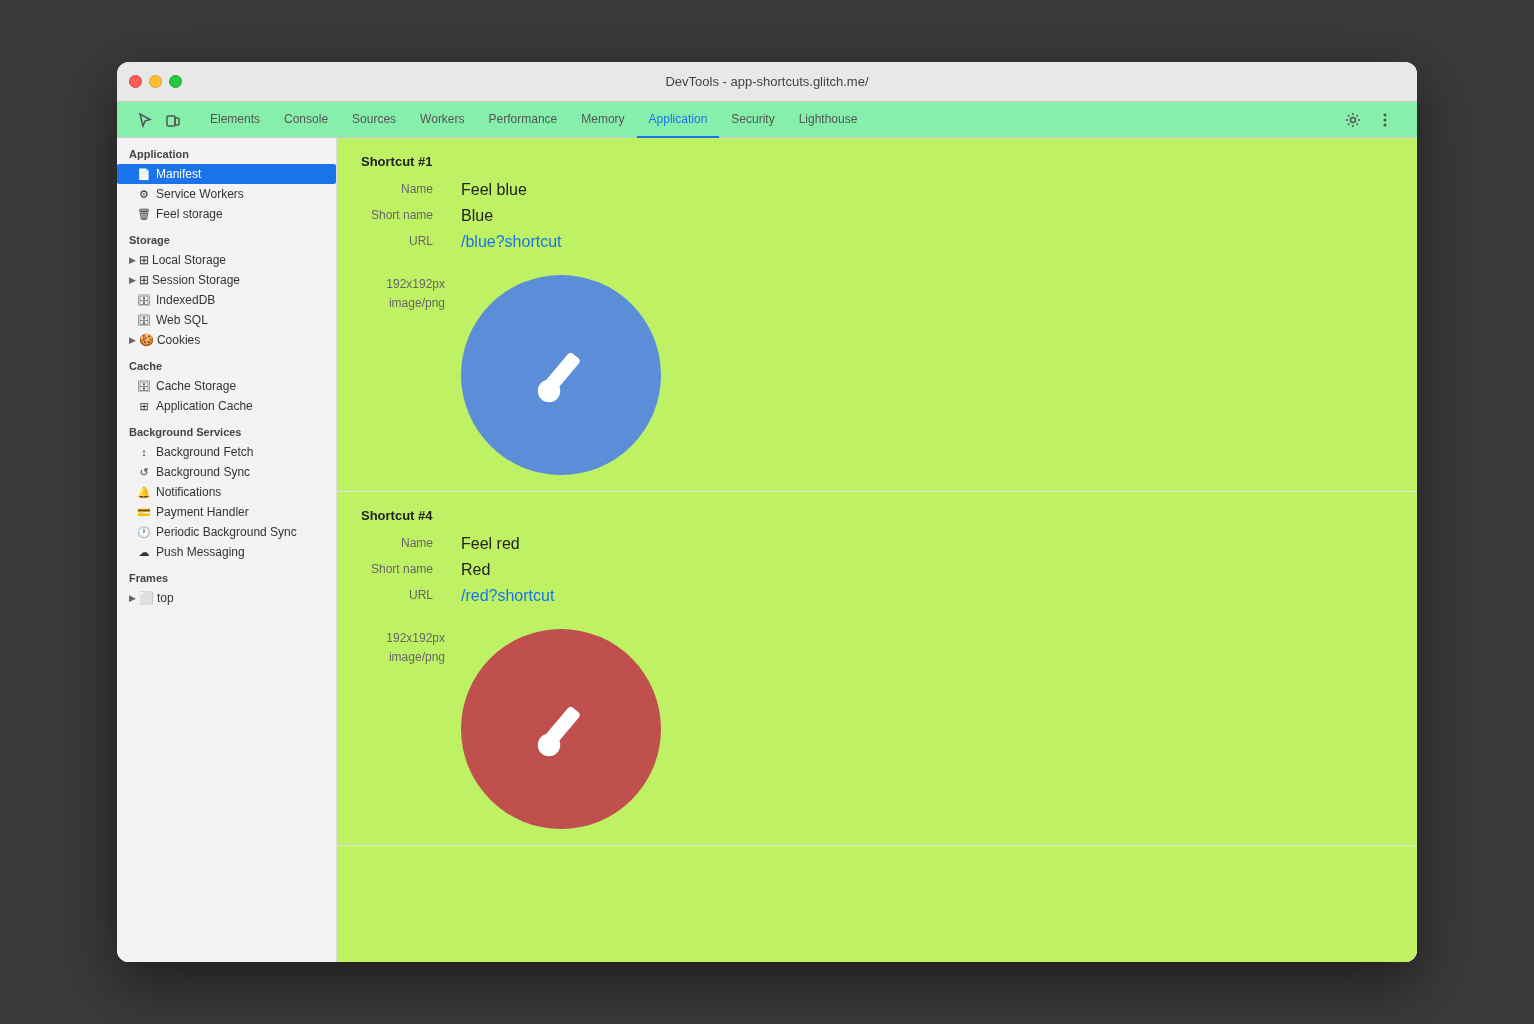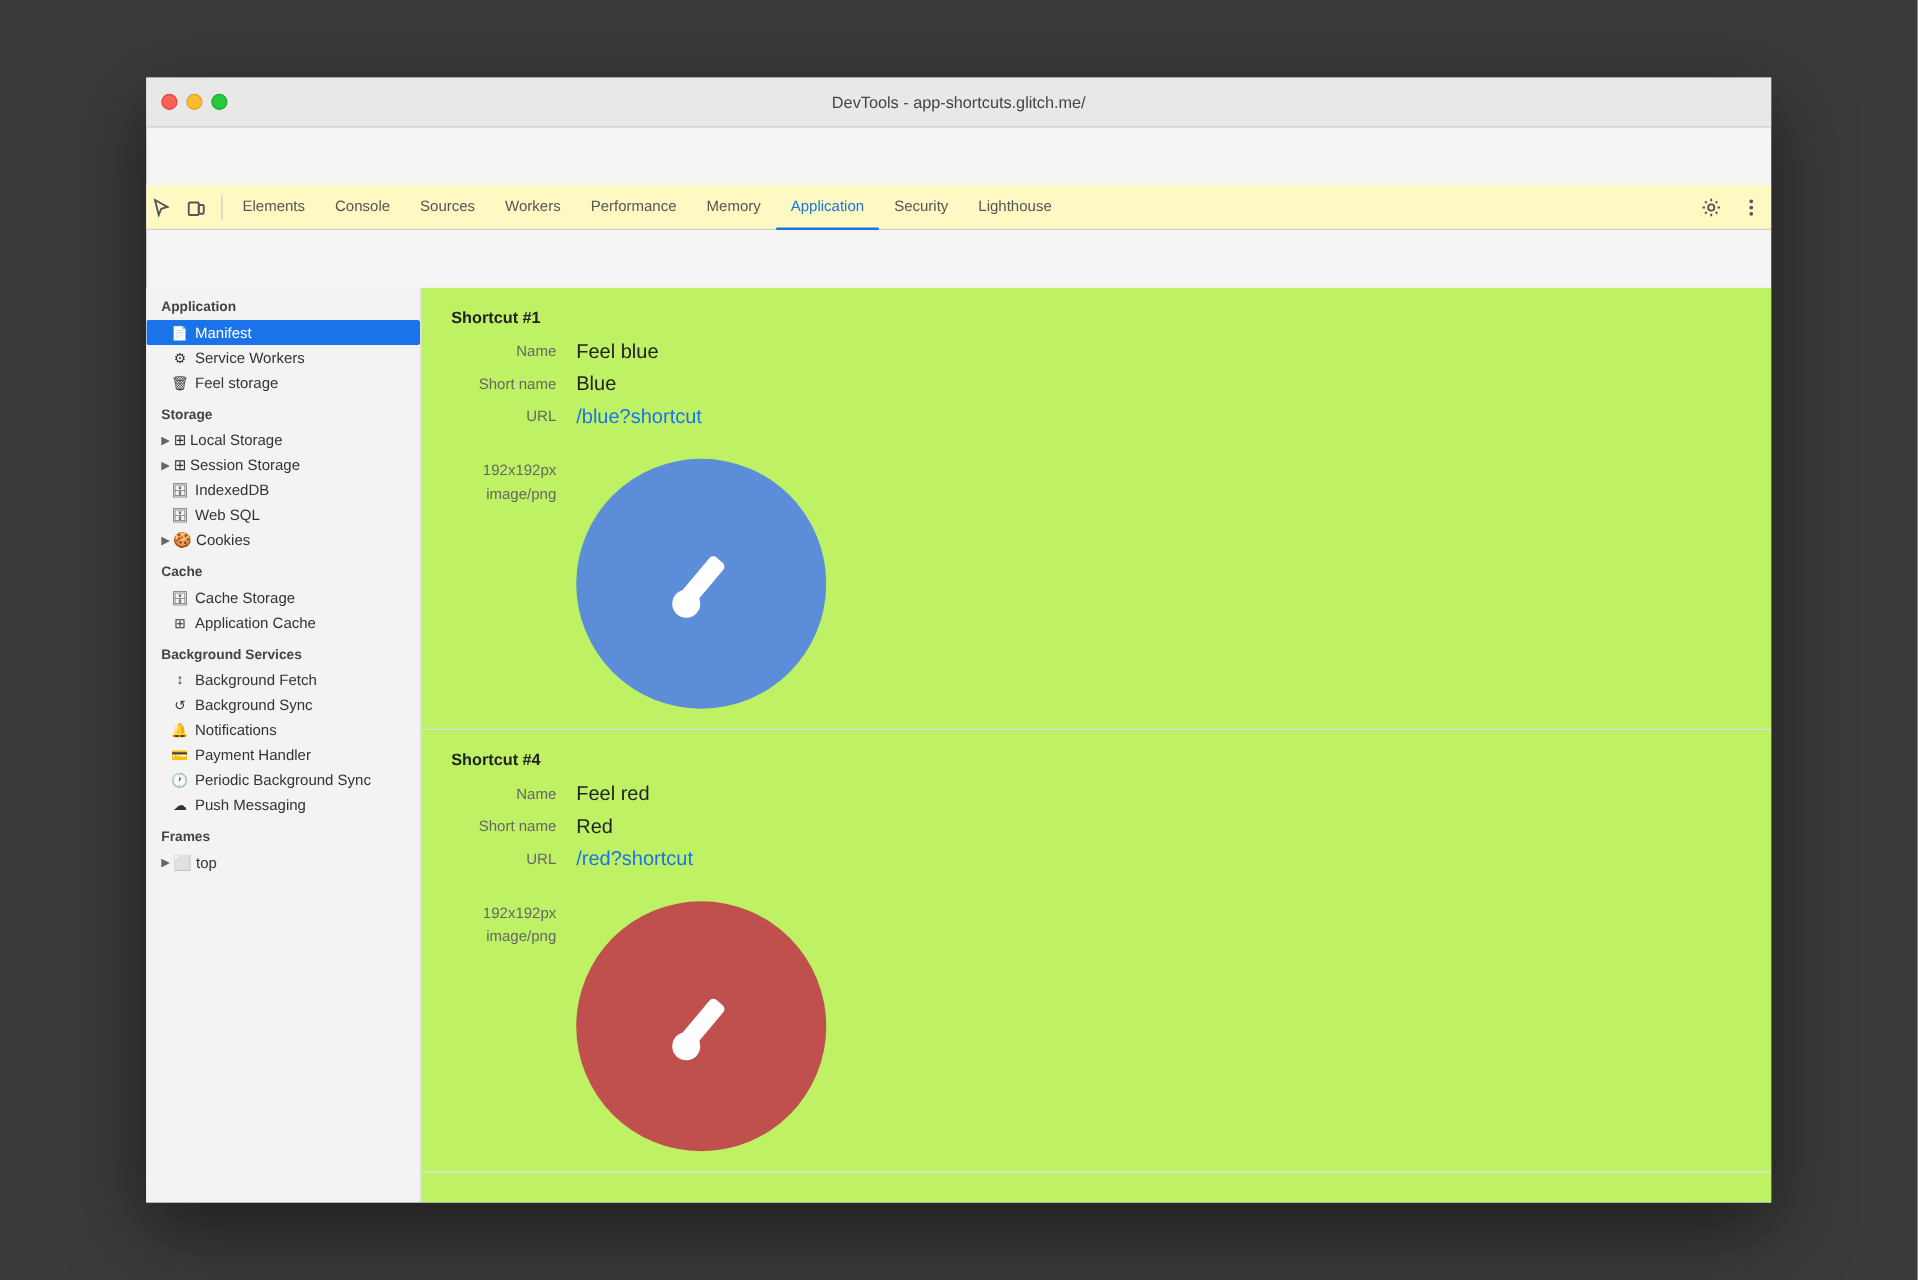--- a/index.html
+++ b/index.html
@@ -8,26 +8,25 @@
       display: flex;
       justify-content: center;
       align-items: center;
       min-height: 100vh;
       font-family: -apple-system, BlinkMacSystemFont, 'Helvetica Neue', Arial, sans-serif;
     }
     .window {
       width: 1300px;
       height: 900px;
       background: #f5f5f5;
-      border-radius: 0;
+      border-radius: 12px;
       overflow: hidden;
       box-shadow: 0 20px 60px rgba(0,0,0,0.5);
       display: flex;
       flex-direction: column;
-      gap: 46px;
     }
     .title-bar {
       background: #e8e8e8;
       height: 40px;
       display: flex;
       align-items: center;
       padding: 0 12px;
       border-bottom: 1px solid #ccc;
       position: relative;
     }
@@ -45,25 +44,25 @@
     .tl-green { background: #28c940; border: 1px solid #1aab29; }
     .title-text {
       position: absolute;
       left: 50%;
       transform: translateX(-50%);
       font-size: 13px;
       color: #444;
       font-weight: 500;
     }
     .tab-bar {
-      background: #fef9c3;
+      background: #86efac;
       border-bottom: 1px solid #ccc;
       display: flex;
       align-items: center;
-      padding: 0 0;
+      padding: 0 16px;
       height: 36px;
       flex-shrink: 0;
     }
     .devtools-icon {
       width: 24px;
       height: 24px;
       margin-right: 4px;
       display: flex;
       align-items: center;
       justify-content: center;
@@ -169,21 +168,21 @@
     .field-row {
       display: flex;
       align-items: flex-start;
       margin-bottom: 8px;
     }
     .field-label {
       width: 100px;
       text-align: right;
       font-size: 12px;
       color: #666;
-      padding-right: 16px;
+      padding-right: 28px;
       padding-top: 1px;
       flex-shrink: 0;
     }
     .field-value {
       font-size: 16px;
       color: #222;
     }
     .field-value.link {
       color: #1a73e8;
       text-decoration: none;

